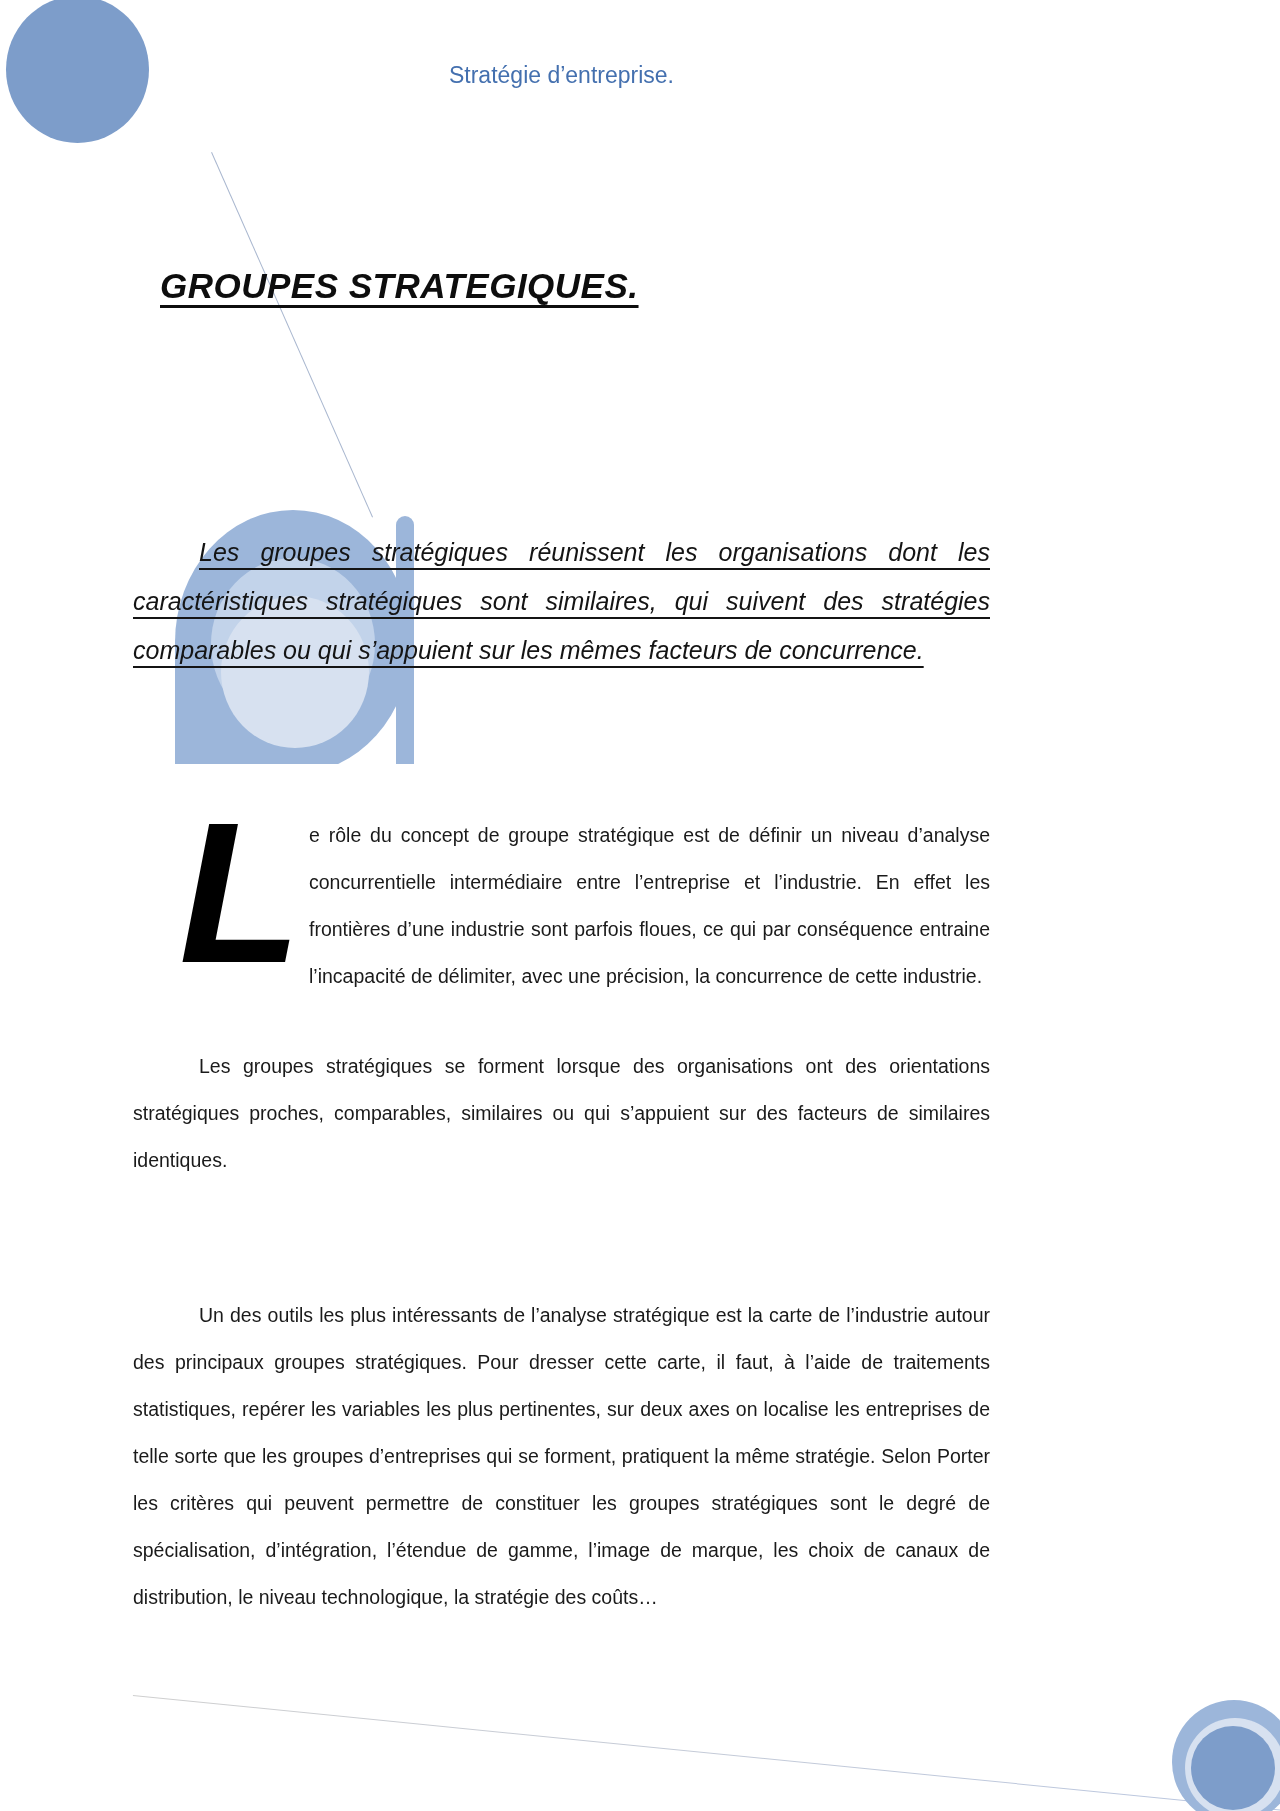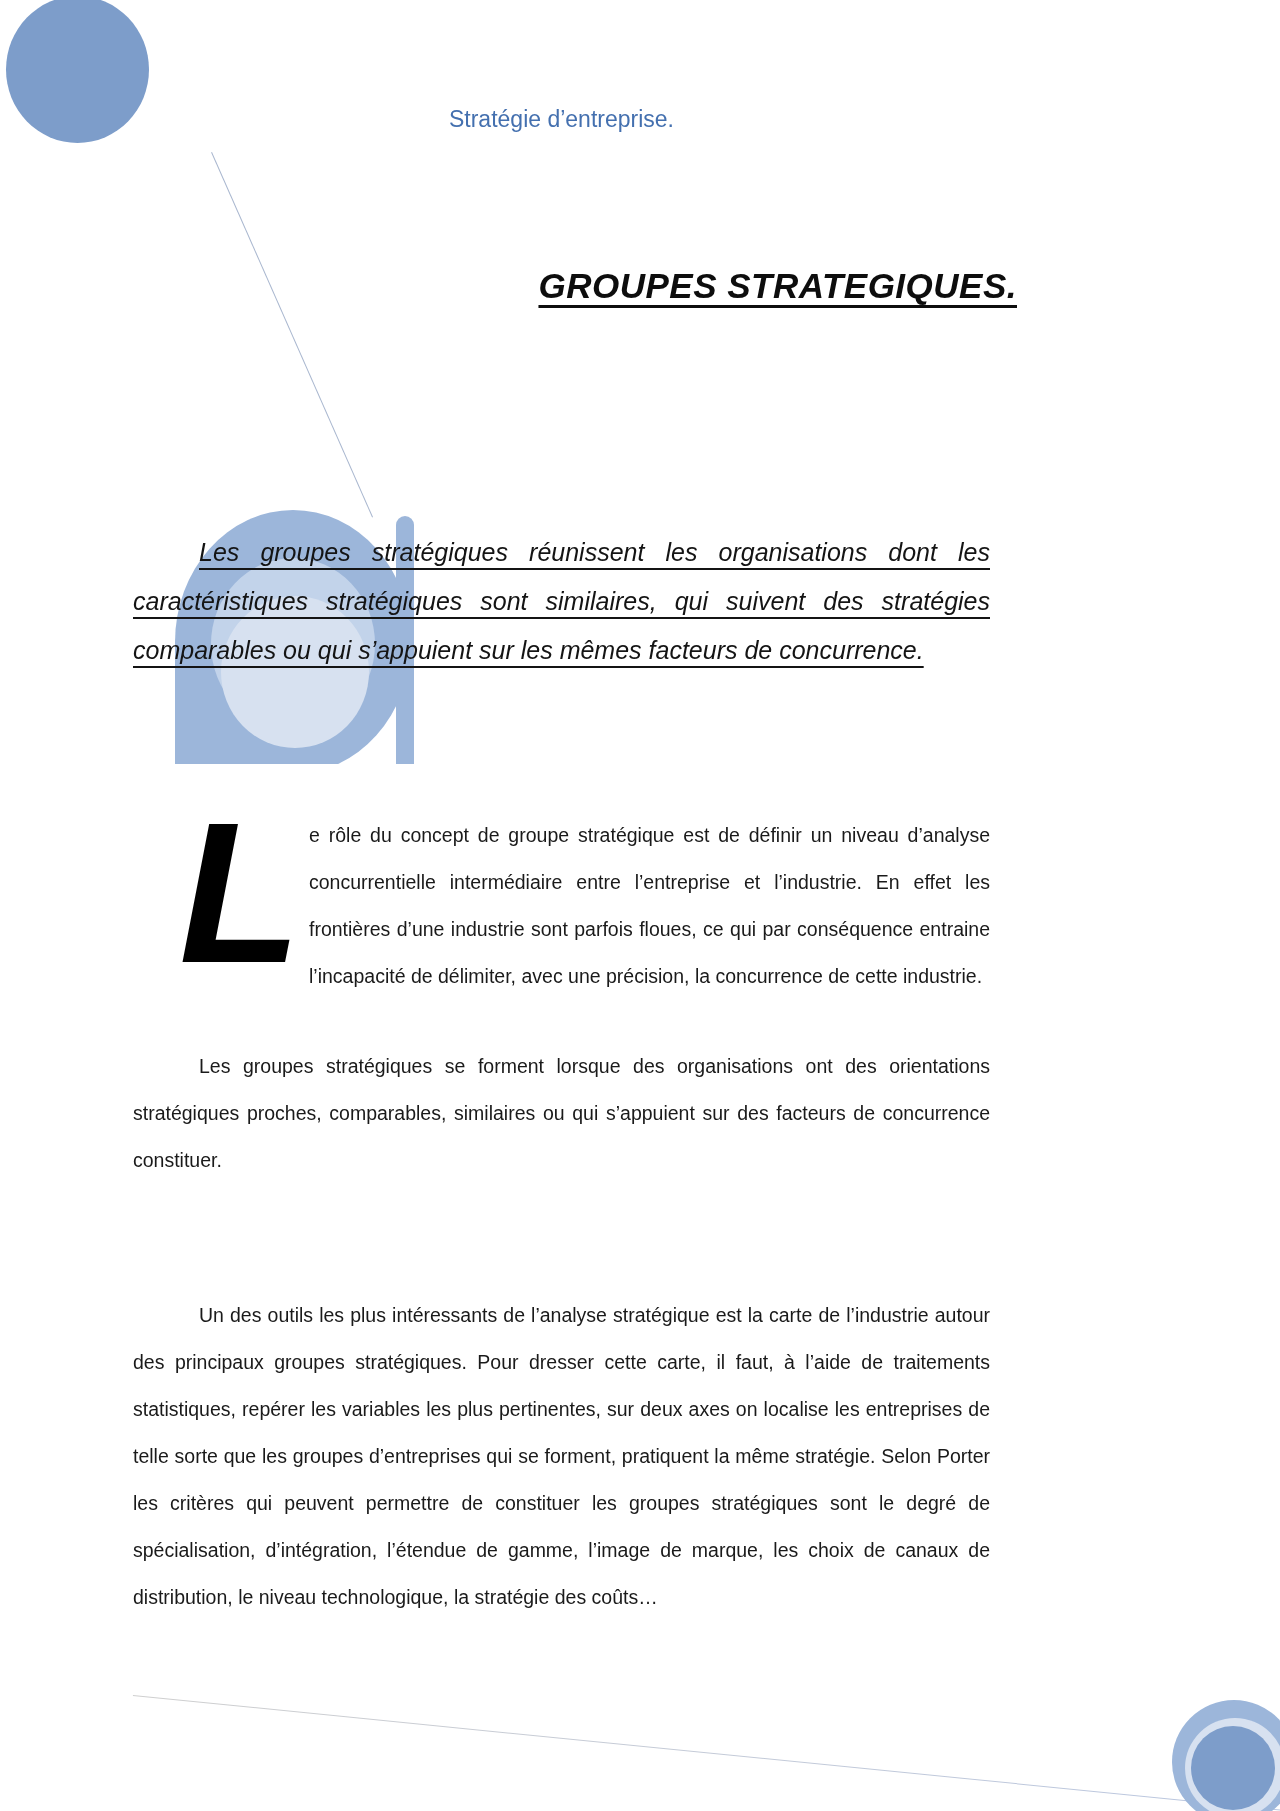--- a/index.html
+++ b/index.html
@@ -22,25 +22,25 @@
   .line-b{left:133px;top:1695px;width:1154px;height:1.3px;background:linear-gradient(to right,#cfcfcf,#b9c6e0);transform:rotate(5.7deg);}
   
   .wm-a{position:absolute;left:175px;top:510px;width:239px;height:254px;overflow:hidden;}
   .wm-bowl{position:absolute;left:0;top:0;width:236px;height:264px;background:var(--deco-mid);border-radius:50% 50% 50% 0;}
   .wm-in1{position:absolute;left:36px;top:48px;width:164px;height:172px;border-radius:50%;background:var(--deco-light);}
   .wm-in2{position:absolute;left:46px;top:86px;width:148px;height:152px;border-radius:50%;background:var(--deco-lighter);}
   .wm-stem{position:absolute;left:221px;top:6px;width:18px;height:248px;background:var(--deco-mid);border-radius:9px 9px 0 0;}
   
   .header-line{
     position:absolute;left:133px;top:62px;width:857px;
-    text-align:center;font-size:23px;color:var(--header-blue);margin-top:44px;
+    text-align:center;font-size:23px;color:var(--header-blue);
   }
   .doc-title{
     position:absolute;left:160px;top:266px;width:857px;
-    text-align:right;
+    text-align:left;
     font-size:35px;font-weight:bold;font-style:italic;
     letter-spacing:.5px;
     text-decoration:underline;text-decoration-thickness:3px;text-underline-offset:7px;
     color:#0d0d0d;
   }
   .col{position:absolute;left:133px;width:857px;}
   .lead{
     top:528px;
     font-size:25px;font-style:italic;
     line-height:49px;
@@ -84,15 +84,15 @@
 <div class="header-line">Stratégie d’entreprise.</div>
 
 <div class="doc-title">GROUPES STRATEGIQUES.</div>
 
 <div class="col lead">Les groupes stratégiques réunissent les organisations dont les caractéristiques stratégiques sont similaires, qui suivent des stratégies comparables ou qui s’appuient sur les mêmes facteurs de concurrence.</div>
 
 <div class="col body-par p1">
   <span class="dropcap-box">L</span><span>e rôle du concept de groupe stratégique est de définir un niveau d’analyse concurrentielle intermédiaire entre l’entreprise et l’industrie. En effet les frontières d’une industrie sont parfois floues, ce qui par conséquence entraine l’incapacité de délimiter, avec une précision, la concurrence de cette industrie.</span>
 </div>
 
-<div class="col body-par p2">Les groupes stratégiques se forment lorsque des organisations ont des orientations stratégiques proches, comparables, similaires ou qui s’appuient sur des facteurs de concurrence constituer.</div>
+<div class="col body-par p2">Les groupes stratégiques se forment lorsque des organisations ont des orientations stratégiques proches, comparables, similaires ou qui s’appuient sur des facteurs de similaires identiques.</div>
 
 <div class="col body-par p3">Un des outils les plus intéressants de l’analyse stratégique est la carte de l’industrie autour des principaux groupes stratégiques. Pour dresser cette carte, il faut, à l’aide de traitements statistiques, repérer les variables les plus pertinentes, sur deux axes on localise les entreprises de telle sorte que les groupes d’entreprises qui se forment, pratiquent la même stratégie. Selon Porter les critères qui peuvent permettre de constituer les groupes stratégiques sont le degré de spécialisation, d’intégration, l’étendue de gamme, l’image de marque, les choix de canaux de distribution, le niveau technologique, la stratégie des coûts…</div>
 
 </body></html>

